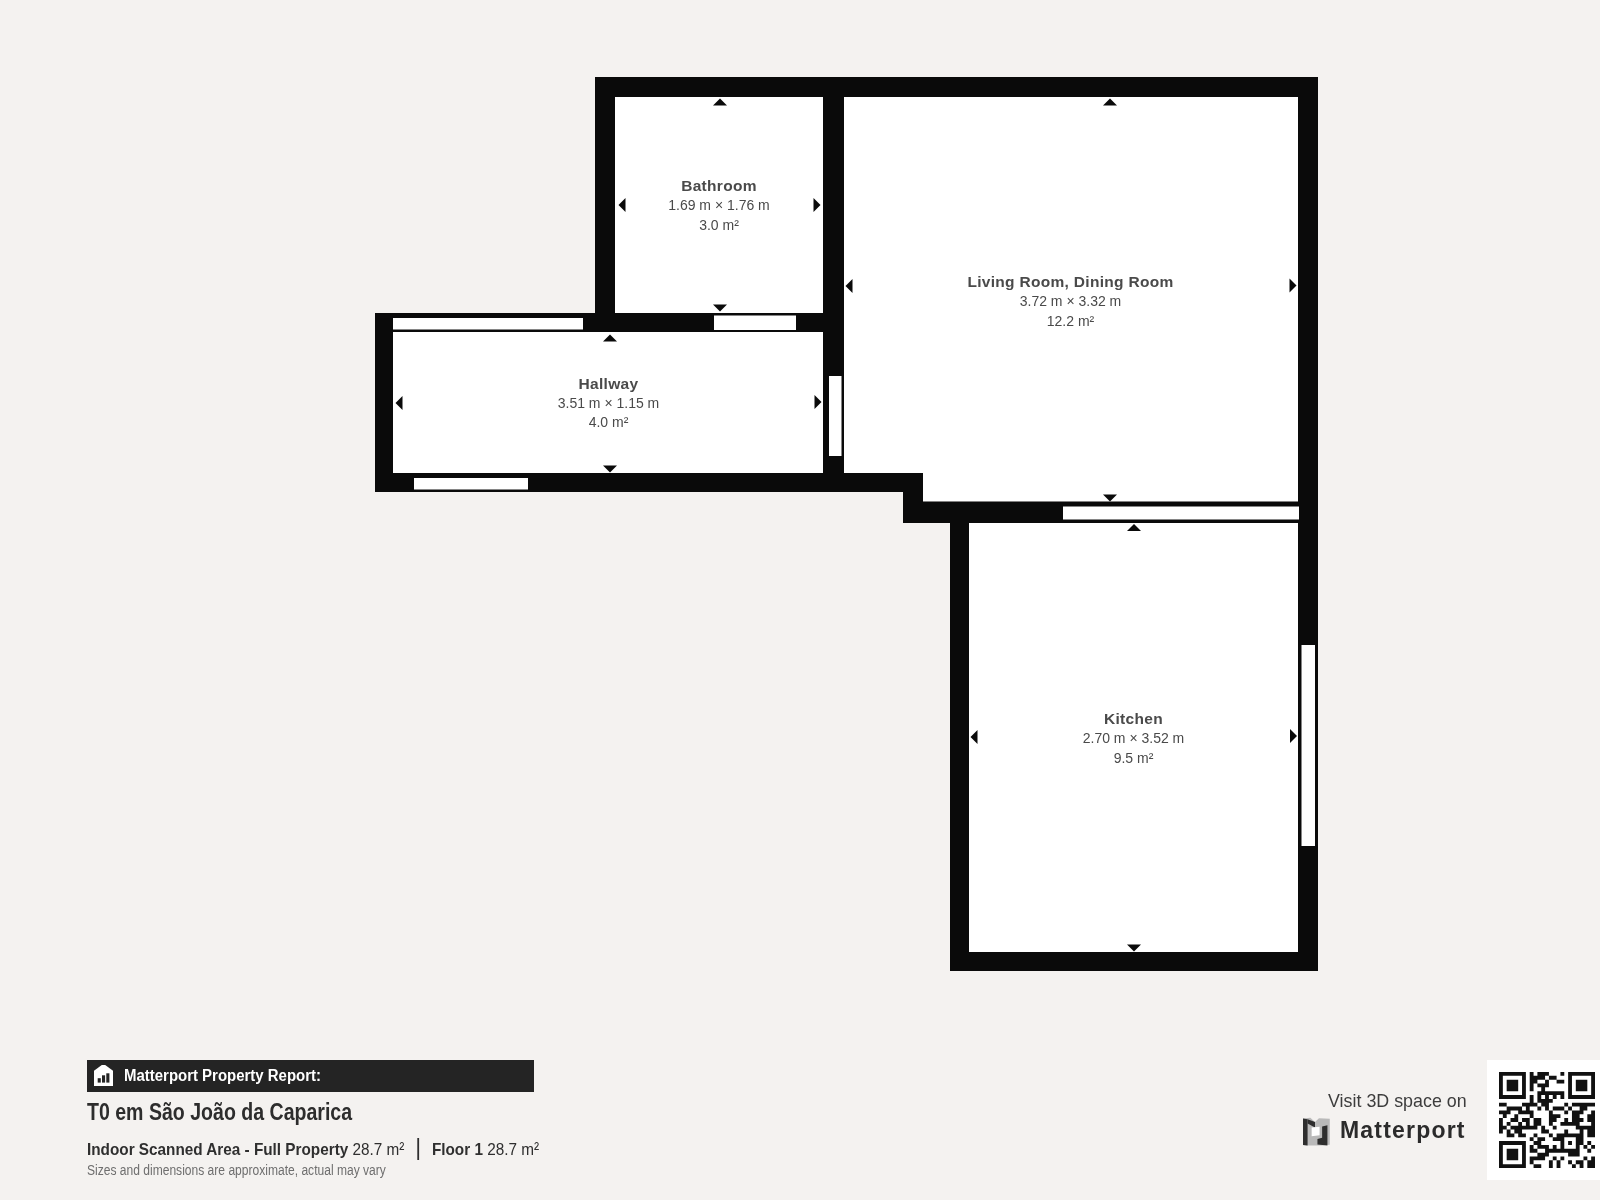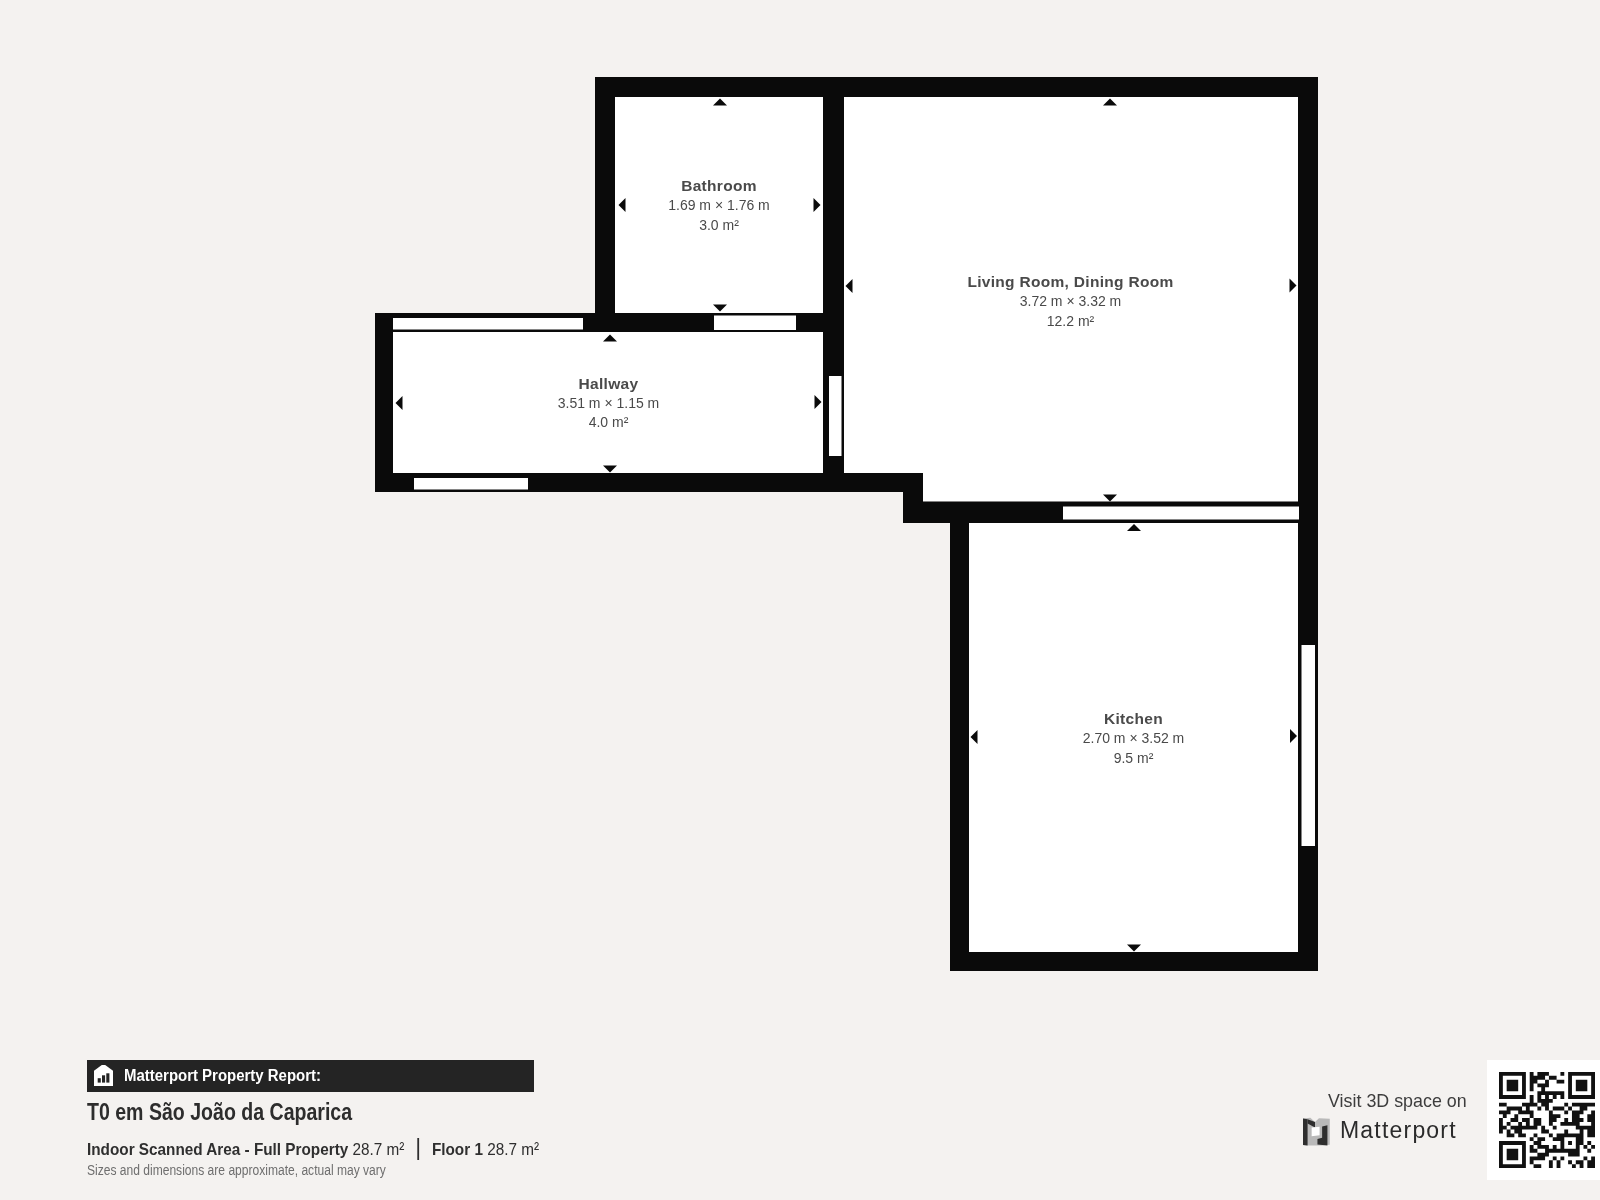--- a/index.html
+++ b/index.html
@@ -128,19 +128,19 @@
 <div class="abs" style="left:1280.5px;top:1090.8px;color:#3d3d3d;font-size:19px;line-height:19px;transform:scaleX(0.94);transform-origin:0 0;white-space:nowrap;">Visit 3D space on</div>
 
 <svg class="abs" style="left:1255.5px;top:1116.5px" width="29" height="29" viewBox="0 0 28.5 28.5">
   <path d="M0,1.5 L7.2,0.8 L11.8,4.8 L15.7,1.2 L26.3,1.8 L26.3,27.3 L18,27.9 L4.6,28 L0,27.5 Z" fill="#b9b9b9"></path>
   <path d="M0,1.5 L4.5,2.3 L4.5,27.9 L0,27.5 Z" fill="#2e2e2e"></path>
   <path d="M4.5,2.3 L11.8,4.8 L11.8,10.4 L4.5,6.5 Z" fill="#2e2e2e"></path>
   <path d="M18.8,9.4 L24,8.0 L24,27.9 L14.2,27.0 L14.2,21.6 L18.8,20.3 Z" fill="#2e2e2e"></path>
   <path d="M8.5,10.2 L16.3,9.5 L16.3,18.0 L8.5,19.0 Z" fill="#ffffff"></path>
 </svg>
 
-<div class="abs" style="left:1293px;top:1119.3px;color:#2b2b2b;font-size:23px;line-height:23px;font-weight:normal;letter-spacing:1.2px;white-space:nowrap;">Matterport</div>
+<div class="abs" style="left:1293px;top:1119.3px;color:#2b2b2b;font-size:23px;line-height:23px;font-weight:bold;letter-spacing:1.2px;white-space:nowrap;">Matterport</div>
 
 <div class="abs" style="left:1440px;top:1060px;width:120px;height:120px;background:#ffffff;"></div>
 <svg class="abs" style="left:1452px;top:1072px" width="96" height="96" viewBox="0 0 96 96">
   <path fill="#111111" d="M0.0 0.0h26.88v3.84h-26.88zM30.72 0.0h3.84v3.84h-3.84zM38.4 0.0h11.52v3.84h-11.52zM61.44 0.0h3.84v3.84h-3.84zM69.12 0.0h26.88v3.84h-26.88zM0.0 3.84h3.84v3.84h-3.84zM23.04 3.84h3.84v3.84h-3.84zM30.72 3.84h15.36v3.84h-15.36zM49.92 3.84h7.68v3.84h-7.68zM69.12 3.84h3.84v3.84h-3.84zM92.16 3.84h3.84v3.84h-3.84zM0.0 7.68h3.84v3.84h-3.84zM7.68 7.68h11.52v3.84h-11.52zM23.04 7.68h3.84v3.84h-3.84zM30.72 7.68h7.68v3.84h-7.68zM46.08 7.68h3.84v3.84h-3.84zM57.6 7.68h7.68v3.84h-7.68zM69.12 7.68h3.84v3.84h-3.84zM76.8 7.68h11.52v3.84h-11.52zM92.16 7.68h3.84v3.84h-3.84zM0.0 11.52h3.84v3.84h-3.84zM7.68 11.52h11.52v3.84h-11.52zM23.04 11.52h3.84v3.84h-3.84zM30.72 11.52h3.84v3.84h-3.84zM38.4 11.52h11.52v3.84h-11.52zM69.12 11.52h3.84v3.84h-3.84zM76.8 11.52h11.52v3.84h-11.52zM92.16 11.52h3.84v3.84h-3.84zM0.0 15.36h3.84v3.84h-3.84zM7.68 15.36h11.52v3.84h-11.52zM23.04 15.36h3.84v3.84h-3.84zM30.72 15.36h3.84v3.84h-3.84zM42.24 15.36h3.84v3.84h-3.84zM69.12 15.36h3.84v3.84h-3.84zM76.8 15.36h11.52v3.84h-11.52zM92.16 15.36h3.84v3.84h-3.84zM0.0 19.2h3.84v3.84h-3.84zM23.04 19.2h3.84v3.84h-3.84zM38.4 19.2h26.88v3.84h-26.88zM69.12 19.2h3.84v3.84h-3.84zM92.16 19.2h3.84v3.84h-3.84zM0.0 23.04h26.88v3.84h-26.88zM30.72 23.04h3.84v3.84h-3.84zM38.4 23.04h3.84v3.84h-3.84zM46.08 23.04h3.84v3.84h-3.84zM53.76 23.04h3.84v3.84h-3.84zM61.44 23.04h3.84v3.84h-3.84zM69.12 23.04h26.88v3.84h-26.88zM30.72 26.88h3.84v3.84h-3.84zM38.4 26.88h15.36v3.84h-15.36zM0.0 30.72h7.68v3.84h-7.68zM23.04 30.72h15.36v3.84h-15.36zM42.24 30.72h7.68v3.84h-7.68zM65.28 30.72h3.84v3.84h-3.84zM72.96 30.72h23.04v3.84h-23.04zM7.68 34.56h15.36v3.84h-15.36zM26.88 34.56h3.84v3.84h-3.84zM38.4 34.56h3.84v3.84h-3.84zM46.08 34.56h3.84v3.84h-3.84zM53.76 34.56h11.52v3.84h-11.52zM69.12 34.56h3.84v3.84h-3.84zM80.64 34.56h7.68v3.84h-7.68zM0.0 38.4h11.52v3.84h-11.52zM19.2 38.4h15.36v3.84h-15.36zM49.92 38.4h3.84v3.84h-3.84zM65.28 38.4h3.84v3.84h-3.84zM72.96 38.4h11.52v3.84h-11.52zM92.16 38.4h3.84v3.84h-3.84zM3.84 42.24h3.84v3.84h-3.84zM15.36 42.24h3.84v3.84h-3.84zM30.72 42.24h3.84v3.84h-3.84zM49.92 42.24h11.52v3.84h-11.52zM72.96 42.24h7.68v3.84h-7.68zM88.32 42.24h7.68v3.84h-7.68zM0.0 46.08h3.84v3.84h-3.84zM11.52 46.08h7.68v3.84h-7.68zM23.04 46.08h7.68v3.84h-7.68zM34.56 46.08h7.68v3.84h-7.68zM49.92 46.08h7.68v3.84h-7.68zM65.28 46.08h3.84v3.84h-3.84zM72.96 46.08h11.52v3.84h-11.52zM88.32 46.08h7.68v3.84h-7.68zM0.0 49.92h3.84v3.84h-3.84zM7.68 49.92h3.84v3.84h-3.84zM19.2 49.92h3.84v3.84h-3.84zM26.88 49.92h3.84v3.84h-3.84zM34.56 49.92h7.68v3.84h-7.68zM49.92 49.92h3.84v3.84h-3.84zM61.44 49.92h19.2v3.84h-19.2zM92.16 49.92h3.84v3.84h-3.84zM0.0 53.76h7.68v3.84h-7.68zM11.52 53.76h26.88v3.84h-26.88zM42.24 53.76h3.84v3.84h-3.84zM53.76 53.76h3.84v3.84h-3.84zM76.8 53.76h19.2v3.84h-19.2zM0.0 57.6h3.84v3.84h-3.84zM7.68 57.6h3.84v3.84h-3.84zM15.36 57.6h7.68v3.84h-7.68zM42.24 57.6h7.68v3.84h-7.68zM65.28 57.6h3.84v3.84h-3.84zM80.64 57.6h3.84v3.84h-3.84zM88.32 57.6h7.68v3.84h-7.68zM7.68 61.44h7.68v3.84h-7.68zM19.2 61.44h7.68v3.84h-7.68zM34.56 61.44h3.84v3.84h-3.84zM49.92 61.44h3.84v3.84h-3.84zM57.6 61.44h26.88v3.84h-26.88zM88.32 61.44h7.68v3.84h-7.68zM30.72 65.28h3.84v3.84h-3.84zM38.4 65.28h7.68v3.84h-7.68zM53.76 65.28h11.52v3.84h-11.52zM76.8 65.28h7.68v3.84h-7.68zM0.0 69.12h26.88v3.84h-26.88zM34.56 69.12h7.68v3.84h-7.68zM61.44 69.12h3.84v3.84h-3.84zM69.12 69.12h3.84v3.84h-3.84zM76.8 69.12h7.68v3.84h-7.68zM88.32 69.12h3.84v3.84h-3.84zM0.0 72.96h3.84v3.84h-3.84zM23.04 72.96h3.84v3.84h-3.84zM30.72 72.96h3.84v3.84h-3.84zM38.4 72.96h11.52v3.84h-11.52zM53.76 72.96h3.84v3.84h-3.84zM61.44 72.96h3.84v3.84h-3.84zM76.8 72.96h3.84v3.84h-3.84zM84.48 72.96h3.84v3.84h-3.84zM92.16 72.96h3.84v3.84h-3.84zM0.0 76.8h3.84v3.84h-3.84zM7.68 76.8h11.52v3.84h-11.52zM23.04 76.8h3.84v3.84h-3.84zM30.72 76.8h7.68v3.84h-7.68zM46.08 76.8h34.56v3.84h-34.56zM88.32 76.8h3.84v3.84h-3.84zM0.0 80.64h3.84v3.84h-3.84zM7.68 80.64h11.52v3.84h-11.52zM23.04 80.64h3.84v3.84h-3.84zM38.4 80.64h11.52v3.84h-11.52zM69.12 80.64h11.52v3.84h-11.52zM0.0 84.48h3.84v3.84h-3.84zM7.68 84.48h11.52v3.84h-11.52zM23.04 84.48h3.84v3.84h-3.84zM30.72 84.48h15.36v3.84h-15.36zM53.76 84.48h3.84v3.84h-3.84zM61.44 84.48h3.84v3.84h-3.84zM84.48 84.48h3.84v3.84h-3.84zM92.16 84.48h3.84v3.84h-3.84zM0.0 88.32h3.84v3.84h-3.84zM23.04 88.32h3.84v3.84h-3.84zM30.72 88.32h3.84v3.84h-3.84zM49.92 88.32h3.84v3.84h-3.84zM57.6 88.32h3.84v3.84h-3.84zM69.12 88.32h3.84v3.84h-3.84zM76.8 88.32h7.68v3.84h-7.68zM88.32 88.32h7.68v3.84h-7.68zM0.0 92.16h26.88v3.84h-26.88zM34.56 92.16h7.68v3.84h-7.68zM49.92 92.16h3.84v3.84h-3.84zM57.6 92.16h3.84v3.84h-3.84zM72.96 92.16h3.84v3.84h-3.84zM80.64 92.16h3.84v3.84h-3.84zM88.32 92.16h7.68v3.84h-7.68z"></path>
 </svg>
 </div>
 
 </body></html>

